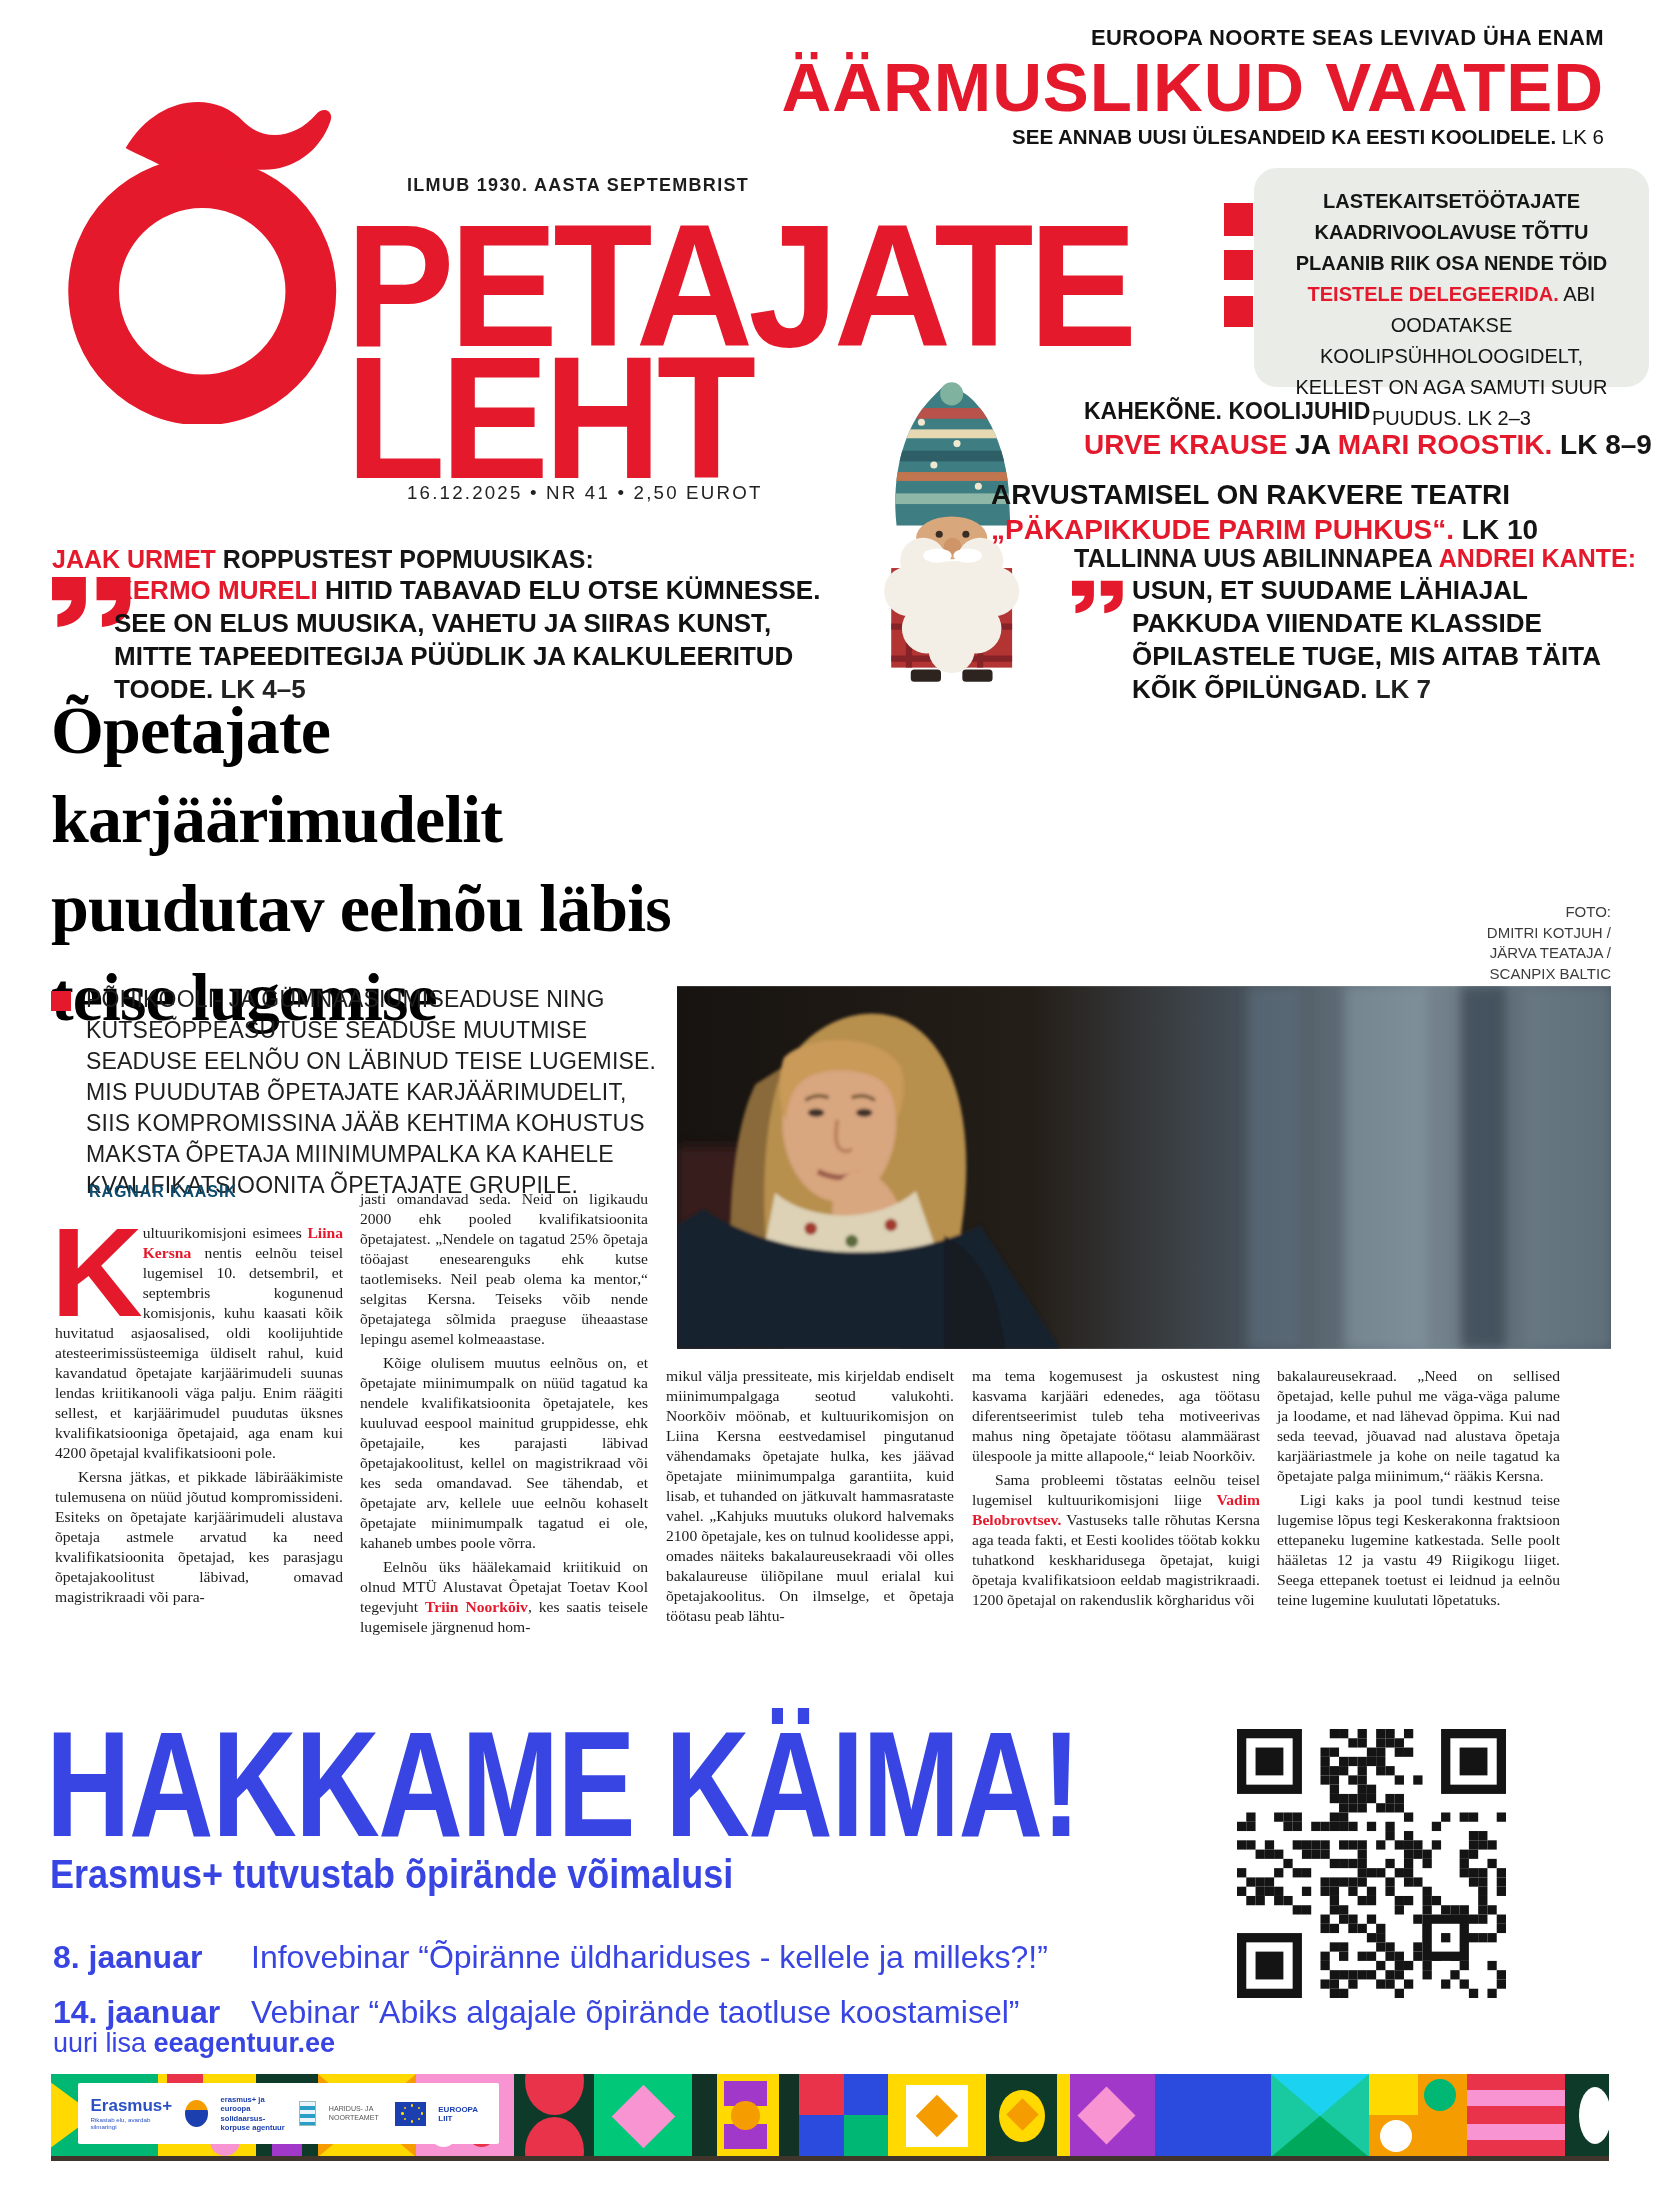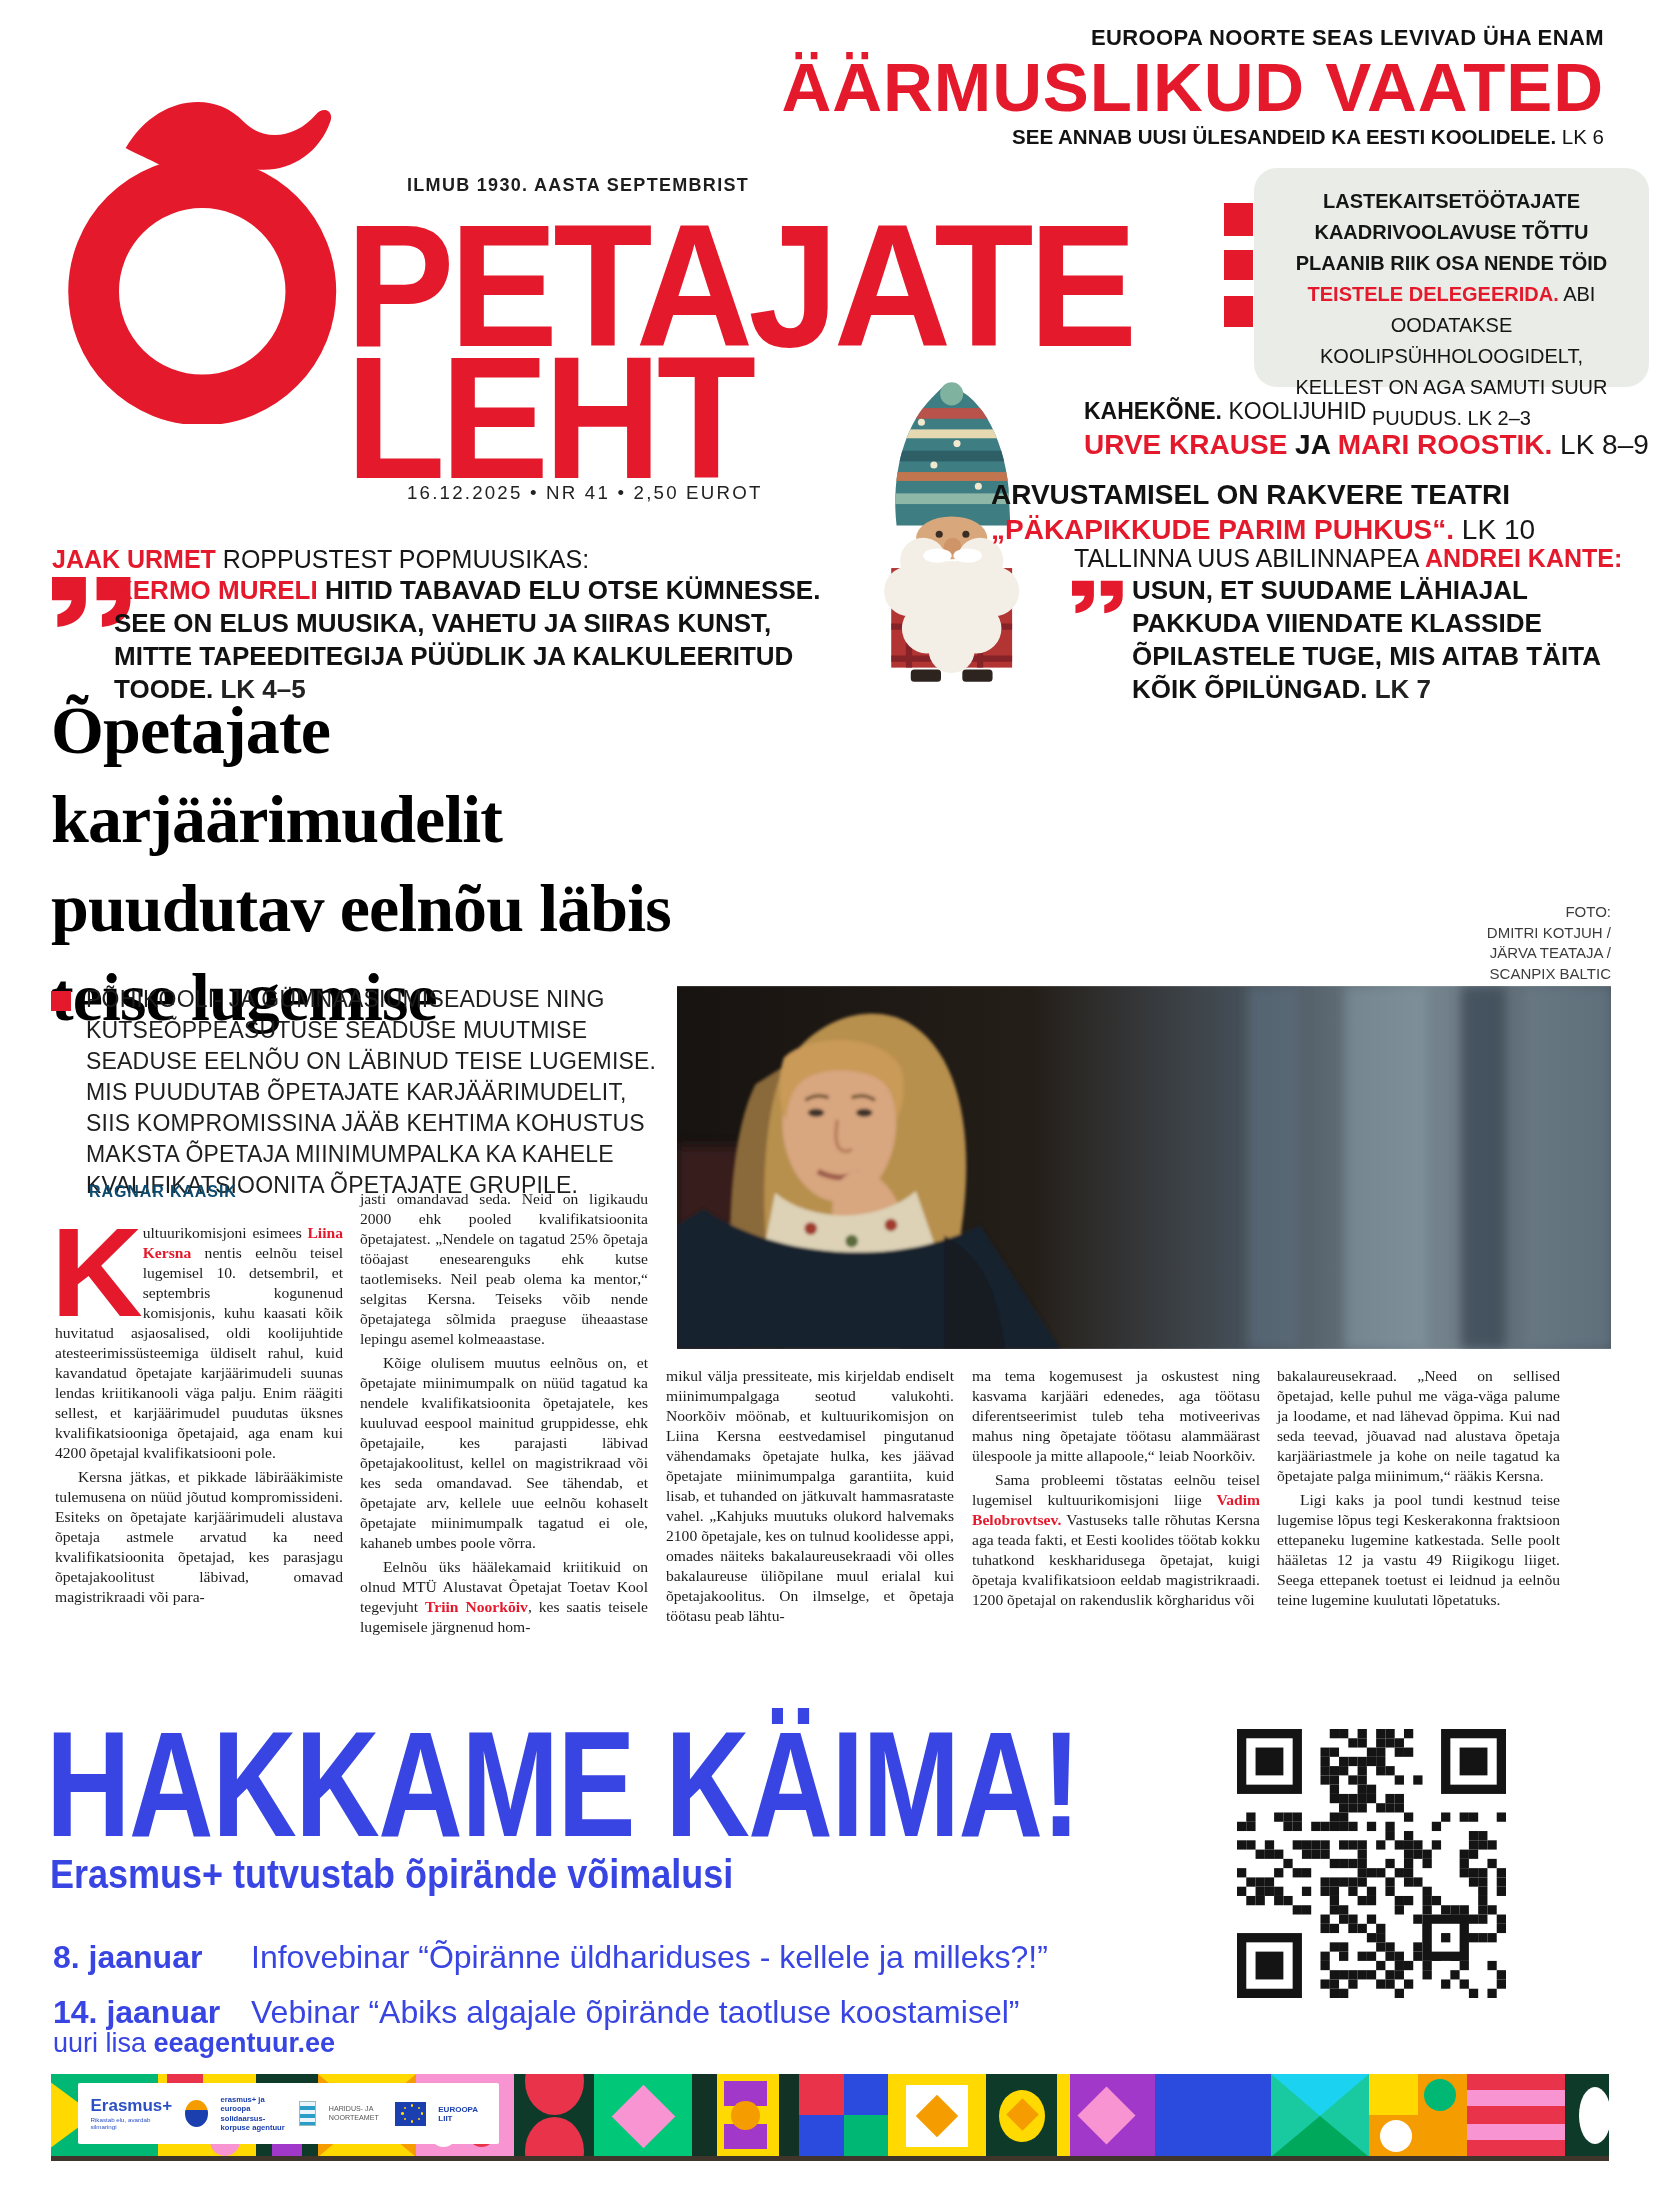--- a/index.html
+++ b/index.html
@@ -33,21 +33,21 @@
     padding:18px 21.4px;text-align:center;font-size:20px;line-height:31px;color:#151515;}
   .gray-box .seg-b{font-weight:800;}
   .gray-box .seg-r{font-weight:800;color:var(--red);}
   .gray-box .seg-n{font-weight:400;}
   .stripe{left:1224px;width:29px;background:var(--red);}
 
   
   .seg-line{white-space:nowrap;}
   .seg-line .seg-b{font-weight:800;color:#121212;}
   .seg-line .seg-r{font-weight:800;color:var(--red);}
-  .seg-line .seg-n{font-weight:400;color:#161616;}
+  .seg-line .seg-n{font-weight:700;color:#161616;}
   .kahekone-1{left:1084px;top:398px;font-size:23px;}
   .kahekone-2{left:1084px;top:429px;font-size:28px;}
   .arvustus-1{left:991px;top:479px;font-size:28px;}
   .arvustus-2{left:991px;top:514px;font-size:28px;}
   .urmet-kicker{left:52px;top:545px;font-size:25px;}
   .kante-kicker{left:1074px;top:544px;font-size:25px;}
   .quote-text{font-size:26px;line-height:33px;}
   .quote-text .seg-b{font-weight:800;color:#121212;}
   .quote-text .seg-r{font-weight:800;color:var(--red);}
   .quote-text .seg-n{font-weight:700;color:#222;}

